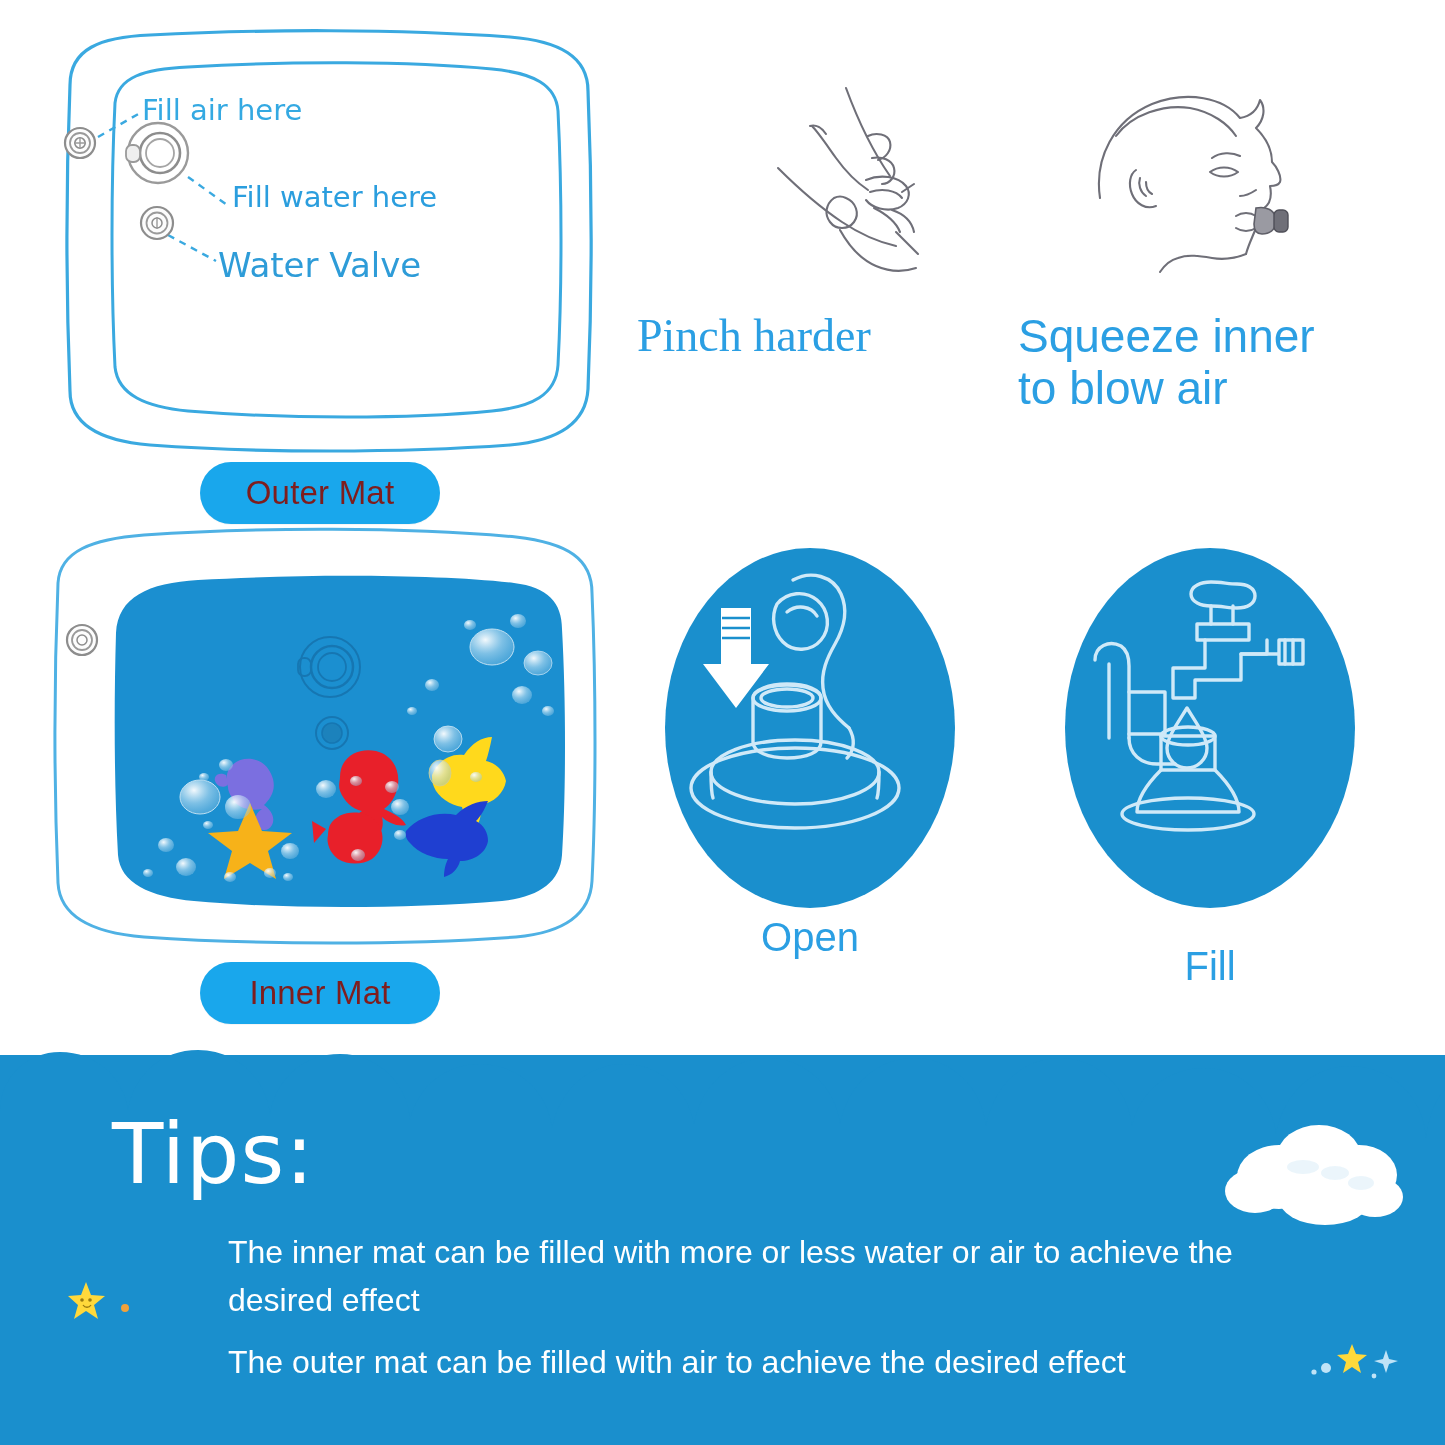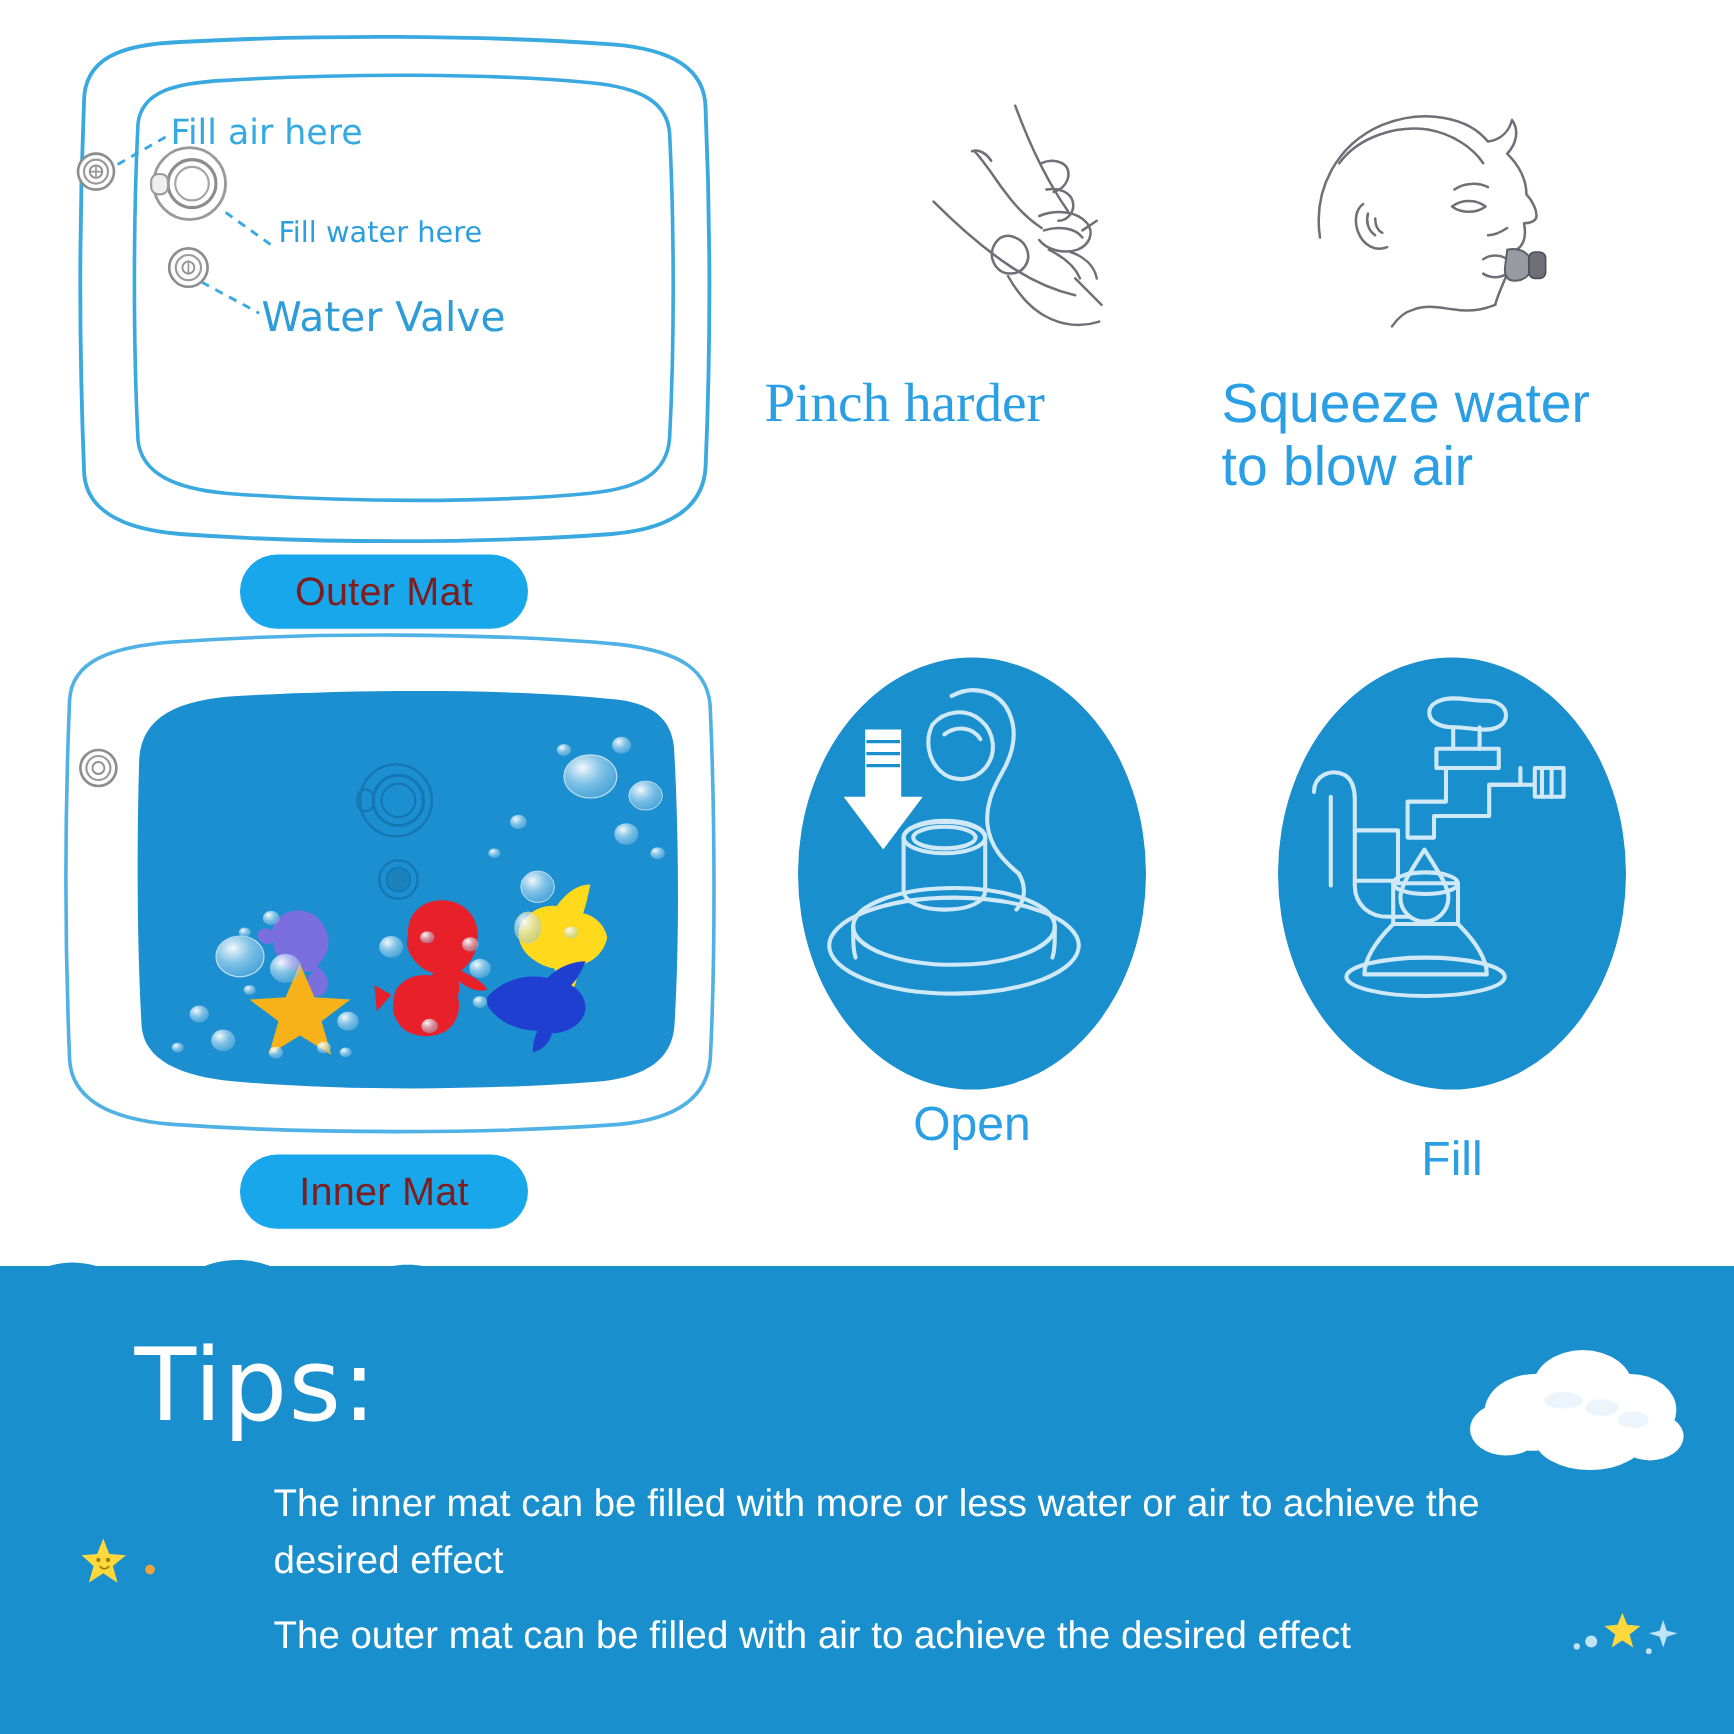--- a/index.html
+++ b/index.html
@@ -20,21 +20,21 @@
   #inner-mat-figure{left:40px;top:525px;width:570px;height:420px;}
 
   
   .callout{
     position:absolute;
     font-family:"DejaVu Sans", sans-serif;
     color:#2aa3e0;
     white-space:nowrap;
   }
   #label-fill-air{left:102px;top:68px;font-size:29px;color:#34a9e2;}
-  #label-fill-water{left:192px;top:155px;font-size:24px;color:#2b9ede;}
+  #label-fill-water{left:192px;top:155px;font-size:29px;color:#2b9ede;}
   #label-water-valve{left:178px;top:220px;font-size:34px;color:#2e9cd8;}
 
   
   .pill{
     position:absolute;
     background:#19a7ec;
     color:#7f1d1d;
     border-radius:40px;
     font-size:33px;
     letter-spacing:.2px;
@@ -320,21 +320,21 @@
       </g>
 
       <g>
         <path d="M196 128 C206 126 214 130 216 138 C218 146 212 154 202 154 C196 154 194 150 194 144 Z" fill="#9a9aa2" stroke="#5f5f68" stroke-width="1.6"></path>
         <rect x="214" y="130" width="14" height="22" rx="5" fill="#6f6f78" stroke="#4f4f58" stroke-width="1.4"></rect>
       </g>
     </svg>
   </div>
 
   <div class="sketch-caption" id="caption-squeeze">
-    <div>Squeeze water</div>
+    <div>Squeeze inner</div>
     <div>to blow air</div>
   </div>
 
   <div class="step-circle" id="circle-open">
     <svg width="290" height="360" viewBox="0 0 290 360">
       <g fill="none" stroke="#cfe9f8" stroke-width="3.4" stroke-linecap="round" stroke-linejoin="round">
 
         <path d="M128 32 C146 22 168 28 176 46 C184 64 178 82 170 96
                  C162 110 156 124 158 140 C160 158 172 170 184 180"></path>
         <path d="M112 56 C122 44 140 42 152 52 C164 62 166 80 156 92

